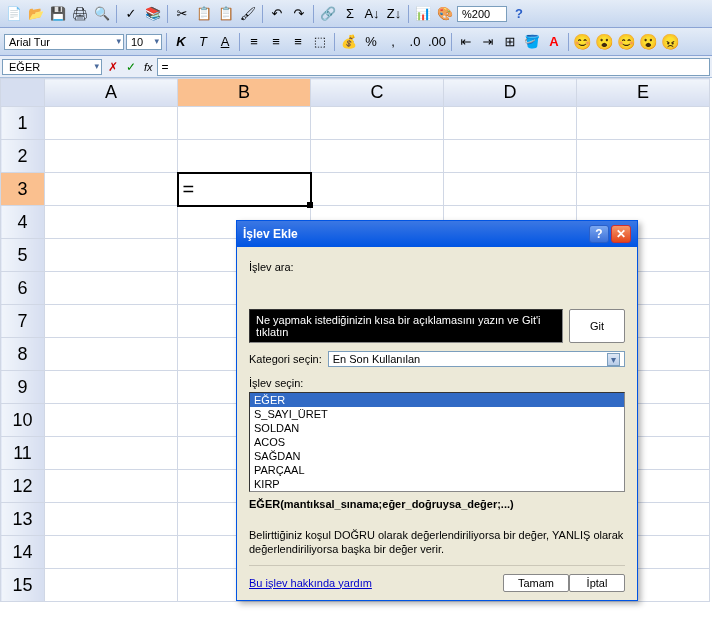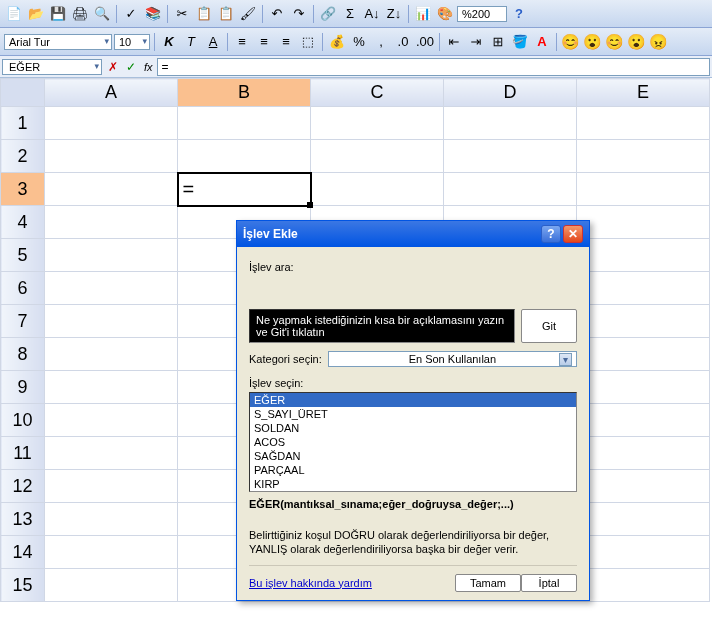--- a/index.html
+++ b/index.html
@@ -25,33 +25,33 @@
 .sheet th { background: linear-gradient(#f1f5fb, #d6def0); color: #000; height: 28px; }
 .corner { width: 44px; background: #d6def0 !important; }
 .colhead { width: 133px; }
 .rowhead { width: 44px; background: linear-gradient(90deg, #f1f5fb, #d6def0) !important; }
 .sel-row { background: #fac08f !important; }
 .sel-col { background: #fac08f !important; }
 td.cell { height: 33px; text-align: left; padding: 0 4px; font-size: 20px; }
 td.active { border: 2px solid #000 !important; position: relative; }
 td.active::after { content: ""; position: absolute; right: -3px; bottom: -3px; width: 6px; height: 6px; background: #000; }
 
-.dialog { position: absolute; left: 236px; top: 220px; width: 354px; background: #ece9d8; border: 1px solid #0054e3; box-shadow: 3px 3px 6px rgba(0,0,0,0.3); }
+.dialog { position: absolute; left: 236px; top: 220px; width: 402px; background: #ece9d8; border: 1px solid #0054e3; box-shadow: 3px 3px 6px rgba(0,0,0,0.3); }
 .dlg-title { background: linear-gradient(#3b77e3, #0054e3); color: #fff; font-size: 12px; font-weight: bold; padding: 4px 6px; display: flex; align-items: center; justify-content: space-between; }
 .dlg-title-buttons { display: flex; gap: 2px; }
 .dlg-help, .dlg-close { width: 20px; height: 18px; border-radius: 3px; display: flex; align-items: center; justify-content: center; font-size: 12px; font-weight: bold; cursor: pointer; }
 .dlg-help { background: linear-gradient(#7ba7f0, #3a6fd8); color: #fff; border: 1px solid #2a5fc8; }
 .dlg-close { background: linear-gradient(#f5986b, #e3461b); color: #fff; border: 1px solid #c33; }
 .dlg-body { padding: 10px 12px 8px; font-size: 11px; border-radius: 10px; }
 .dlg-label { margin: 4px 0 3px; }
 .search-row { display: flex; gap: 6px; margin-bottom: 8px; margin-top: 36px; }
 .search-box { flex: 1; background: #000; color: #fff; padding: 4px 6px; font-size: 11px; border: 1px inset #888; min-height: 30px; }
 .dlg-btn { background: #ffffff; border: 1px solid #888; padding: 2px 14px; font-size: 11px; cursor: pointer; border-radius: 2px; min-width: 56px; }
 .cat-row { display: flex; align-items: center; gap: 6px; margin-bottom: 10px; }
-.cat-select { flex: 1; border: 1px solid #7b9ebd; padding: 1px 4px; font-size: 11px; background: #fff; position: relative; text-align: center; }
+.cat-select { flex: 1; border: 1px solid #7b9ebd; padding: 1px 4px; font-size: 11px; background: #fff; position: relative; }
 .cat-select::after { content: "▾"; position: absolute; right: 4px; top: 1px; font-size: 10px; color: #4a6a9c; background: linear-gradient(#dde7f5,#b8cce8); padding: 0 3px; border: 1px solid #7b9ebd; }
 .func-list { border: 1px inset #888; background: #fff; height: 100px; overflow-y: scroll; font-size: 11px; margin-bottom: 6px; }
 .func-item { padding: 1px 4px; cursor: pointer; }
 .func-item.selected { background: #316ac5; color: #fff; }
 .func-sig { font-weight: bold; font-size: 11px; margin: 4px 0 18px; }
 .func-desc { font-size: 11px; margin-bottom: 8px; line-height: 1.3; }
 .dlg-footer { display: flex; justify-content: space-between; align-items: center; border-top: 1px solid #cbc7b8; padding-top: 8px; margin-top: 4px; }
 .help-link { color: #0000cc; text-decoration: underline; font-size: 11px; cursor: pointer; }
 .footer-btns { display: flex; }
 
@@ -83,21 +83,21 @@
   <span class="tb-icon">A↓</span>
   <span class="tb-icon">Z↓</span>
   <span class="tb-sep"></span>
   <span class="tb-icon">📊</span>
   <span class="tb-icon">🎨</span>
   <span class="zoom-box">%200</span>
   <span class="tb-icon" style="color:#2a5fc8;font-weight:bold">?</span>
 </div>
 
 <div class="toolbar">
-  <span class="tb-dropdown" style="width:108px">Arial Tur</span>
+  <span class="tb-dropdown" style="width:120px">Arial Tur</span>
   <span class="tb-dropdown" style="width:36px">10</span>
   <span class="tb-sep"></span>
   <span class="tb-icon" style="font-weight:bold;font-style:italic">K</span>
   <span class="tb-icon" style="font-style:italic">T</span>
   <span class="tb-icon" style="text-decoration:underline">A</span>
   <span class="tb-sep"></span>
   <span class="tb-icon">≡</span>
   <span class="tb-icon">≡</span>
   <span class="tb-icon">≡</span>
   <span class="tb-icon">⬚</span>

